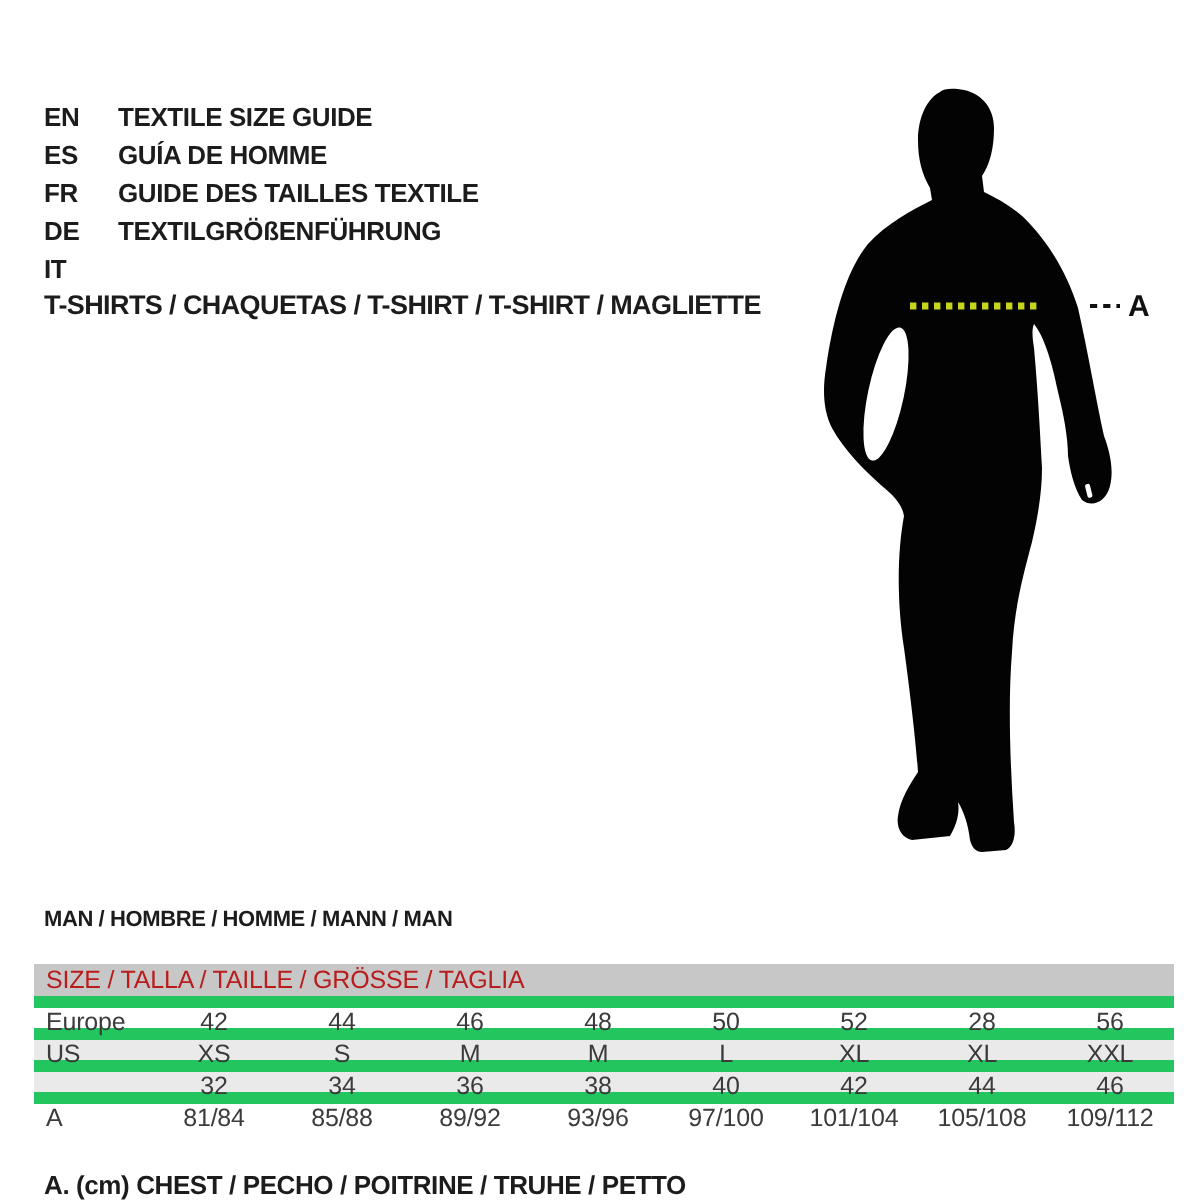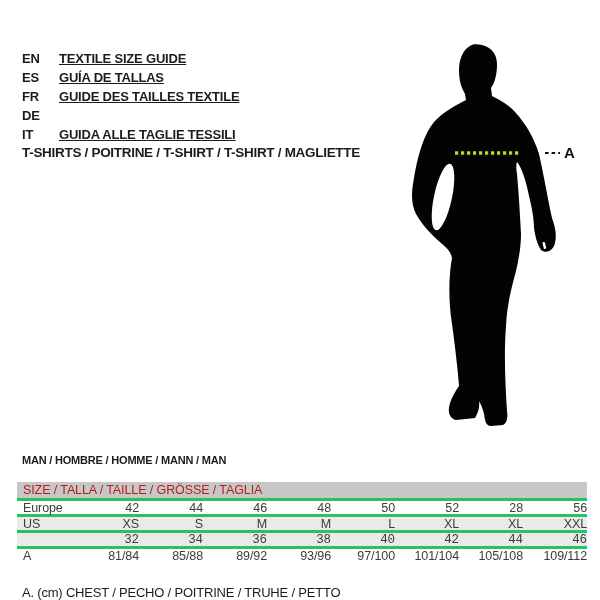--- a/index.html
+++ b/index.html
@@ -4,69 +4,69 @@
 <style>
   html,body{margin:0;padding:0;background:#fff;}
   .canvas{
     position:relative;width:600px;height:600px;background:#ffffff;
     font-family:"Liberation Sans","DejaVu Sans",sans-serif;color:#1c1c1c;overflow:hidden;margin-top:36px;
   }
   
   .lang-list{position:absolute;left:22px;top:13px;}
   .lang-row{display:flex;height:19px;align-items:center;}
   .lang-code{width:37px;font-weight:bold;font-size:13px;letter-spacing:-0.2px;}
-  .lang-label{font-weight:bold;font-size:13px;letter-spacing:-0.2px;white-space:nowrap;text-decoration:underline;}
+  .lang-label{font-weight:bold;font-size:13px;letter-spacing:-0.2px;white-space:nowrap;}
   
   .categories{position:absolute;left:22px;top:107px;font-weight:bold;font-size:13.5px;
     line-height:19.5px;letter-spacing:-0.3px;white-space:nowrap;}
   
   .man-svg{position:absolute;left:403px;top:8px;}
   .measure-a{font-family:"Liberation Sans","DejaVu Sans",sans-serif;font-size:15px;font-weight:600;fill:#111;}
   
   .man-heading{position:absolute;left:22px;top:418px;font-weight:bold;font-size:11px;letter-spacing:-0.2px;}
   
   .size-table{position:absolute;left:17px;top:446px;width:570px;font-size:12.5px;
     color:#3b3b3b;letter-spacing:-0.1px;}
   .thead{height:16px;line-height:16px;padding-left:6px;color:#b91c1c;white-space:nowrap;}
   .trow{display:grid;grid-template-columns:58px repeat(8,1fr);height:16px;line-height:15px;
-    border-top:3px solid #22c55e;box-sizing:border-box;align-items:center;}
+    border-top:6px solid #22c55e;box-sizing:border-box;align-items:center;}
   .trow .rlabel{padding-left:6px;text-align:left;}
-  .trow .cell{text-align:right;}
+  .trow .cell{text-align:center;}
   
-  .footnote{position:absolute;left:22px;top:549px;font-weight:normal;font-size:13px;letter-spacing:-0.2px;}
+  .footnote{position:absolute;left:22px;top:549px;font-weight:bold;font-size:13px;letter-spacing:-0.2px;}
 </style>
 </head>
 <body>
 
 <div class="canvas">
 
   <div class="lang-list" id="langList">
       <div class="lang-row">
         <span class="lang-code">EN</span>
         <span class="lang-label">TEXTILE SIZE GUIDE</span>
       </div>
       <div class="lang-row">
         <span class="lang-code">ES</span>
-        <span class="lang-label">GUÍA DE TALLAS</span>
+        <span class="lang-label">GUÍA DE HOMME</span>
       </div>
       <div class="lang-row">
         <span class="lang-code">FR</span>
         <span class="lang-label">GUIDE DES TAILLES TEXTILE</span>
       </div>
       <div class="lang-row">
         <span class="lang-code">DE</span>
+        <span class="lang-label">TEXTILGRÖßENFÜHRUNG</span>
       </div>
       <div class="lang-row">
         <span class="lang-code">IT</span>
-        <span class="lang-label">GUIDA ALLE TAGLIE TESSILI</span>
       </div>
     </div>
 
   <div class="categories">
-    <div>T-SHIRTS / POITRINE / T-SHIRT / T-SHIRT / MAGLIETTE</div>
+    <div>T-SHIRTS / CHAQUETAS / T-SHIRT / T-SHIRT / MAGLIETTE</div>
   </div>
 
   <svg class="man-svg" width="177" height="400" viewBox="0 0 177 400">
     <path id="manBody" d="M67 2
          C61 5 56 14 56 26 C56 36 58 43 62 50 L63 56
          C53 61 40 68 31 78 C21 90 14 112 10 140
          C8 152 9 162 13 170 C19 181 29 191 38 199
          C44 204 48 208 49 214 C46 230 45 254 49 280
          C52 302 55 327 56 342 C52 348 47 356 46 364
          C45 370 48 375 53 376 L72 374
@@ -107,21 +107,21 @@
           <span class="rlabel">US</span>
           <span class="cell">XS</span>
           <span class="cell">S</span>
           <span class="cell">M</span>
           <span class="cell">M</span>
           <span class="cell">L</span>
           <span class="cell">XL</span>
           <span class="cell">XL</span>
           <span class="cell">XXL</span>
         </div>
-        <div class="trow" style="background: rgb(234, 234, 234); font-family: Liberation Mono, monospace;">
+        <div class="trow" style="background: rgb(234, 234, 234);">
           <span class="rlabel"></span>
           <span class="cell">32</span>
           <span class="cell">34</span>
           <span class="cell">36</span>
           <span class="cell">38</span>
           <span class="cell">40</span>
           <span class="cell">42</span>
           <span class="cell">44</span>
           <span class="cell">46</span>
         </div>

